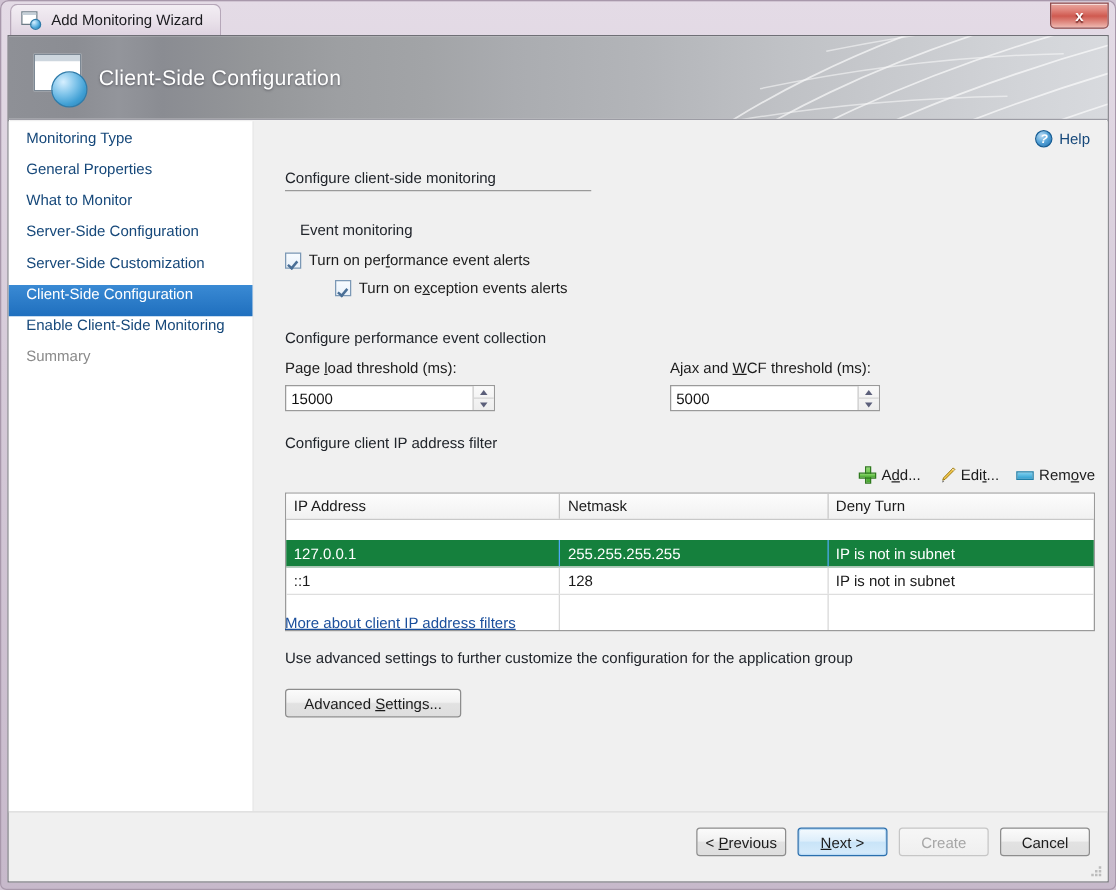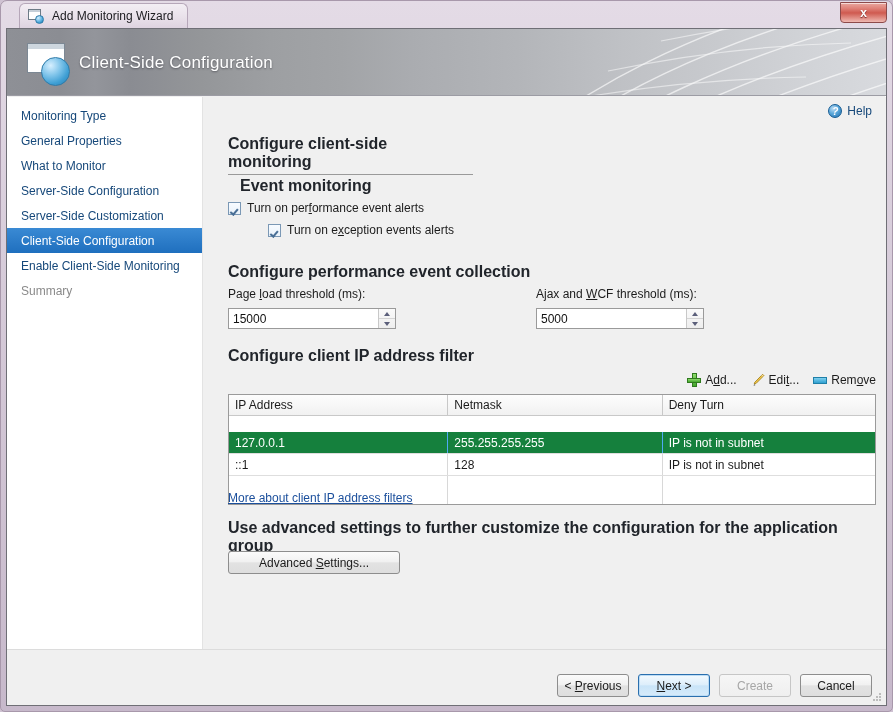--- a/index.html
+++ b/index.html
@@ -28,21 +28,21 @@
     background: #f0f0f0;
     border: 1px solid #6f6f76;
     box-shadow: inset 0 0 0 1px #ffffff;
   }
   
   .titlebar {
     position: absolute;
     left: 0; top: 0; width: 893px; height: 28px;
   }
   .title-tab {
-    position: absolute; left: 19px; top: 3px;
+    position: absolute; left: 8px; top: 3px;
     height: 25px; padding: 0 14px 0 8px;
     display: flex; align-items: center; gap: 7px;
     background: linear-gradient(180deg,#f3eef4 0%, #e9e1ea 55%, #ded3e0 100%);
     border: 1px solid #b6a7b9;
     border-bottom: none;
     border-radius: 6px 6px 0 0;
   }
   .title-text {
     font-size: 12px; color: #1b1b1f; white-space: nowrap;
   }
@@ -121,21 +121,21 @@
   }
   .sidebar {
     position: absolute; left: 0; top: 0;
     width: 196px; height: 552px;
     background: #ffffff;
     border-right: 1px solid #e3e3e3;
     padding-top: 6px;
   }
   .nav-item {
     height: 25px;
-    display: flex; align-items: center;
+    display: flex; 
     padding-left: 14px;
     font-size: 12px; color: #16487a;
     cursor: pointer;
     white-space: nowrap;
   }
   .nav-item.current {
     background: #2a7cc8;
     background: linear-gradient(180deg,#3a8ad4 0%, #1f6fbe 100%);
     color: #ffffff;
   }
@@ -153,21 +153,21 @@
   }
   .help-icon {
     width: 14px; height: 14px; border-radius: 50%;
     background: radial-gradient(circle at 35% 30%, #bcdcf4 0%, #5aa7da 45%, #1f6fb0 100%);
     border: 1px solid #165c93;
     color: #fff; font-size: 10px; font-weight: bold;
     display: flex; align-items: center; justify-content: center;
     font-style: italic;
   }
   .sec-head {
-    font-size: 16px; font-weight: bold; color: #21252b;
+    font-size: 12px; font-weight: normal; color: #21252b;
   }
   .sec-head.ruled {
     border-bottom: 1px solid #9a9a9a;
     padding-bottom: 3px;
   }
   .lbl { font-size: 12px; color: #1c1c1c; }
   .u { text-decoration: underline; }
 
   .cbrow {
     display: flex; align-items: center; gap: 6px;
@@ -269,42 +269,42 @@
   }
   .btn {
     font-family: "Liberation Sans", sans-serif;
     font-size: 12px; color: #1c1c1c;
     background: linear-gradient(180deg,#fbfbfb 0%, #f1f1f1 46%, #e2e2e2 52%, #dedede 100%);
     border: 1px solid #8d8d8d;
     border-radius: 3px;
     cursor: pointer;
     display: flex; align-items: center; justify-content: center;
   }
-  .btn.wide { width: 172px; height: 23px; }
+  .btn.wide { width: 141px; height: 23px; }
   .btn.nav { width: 72px; height: 23px; }
   .btn.default {
     border: 1px solid #2a6fae;
     box-shadow: inset 0 0 0 1px #bcdcf5;
     background: linear-gradient(180deg,#f4fafe 0%, #ddeefb 46%, #c9e4f8 52%, #d6ebfb 100%);
   }
   .btn.disabled {
     color: #a6a6a6;
     border-color: #c6c6c6;
     background: linear-gradient(180deg,#f6f6f6,#efefef);
     cursor: default;
   }
   
   .footer {
     position: absolute; left: 7px; top: 649px;
     width: 879px; height: 56px;
     background: #f0f0f0;
     border-top: 1px solid #dcdcdc;
   }
   .footer-btns {
-    position: absolute; right: 14px; top: 24px;
+    position: absolute; right: 14px; top: 12px;
     display: flex; gap: 9px;
   }
   .resize-grip {
     position: absolute; right: 4px; bottom: 3px;
     width: 11px; height: 11px; opacity: .5;
   }
 </style>
 </head>
 <body>
 

